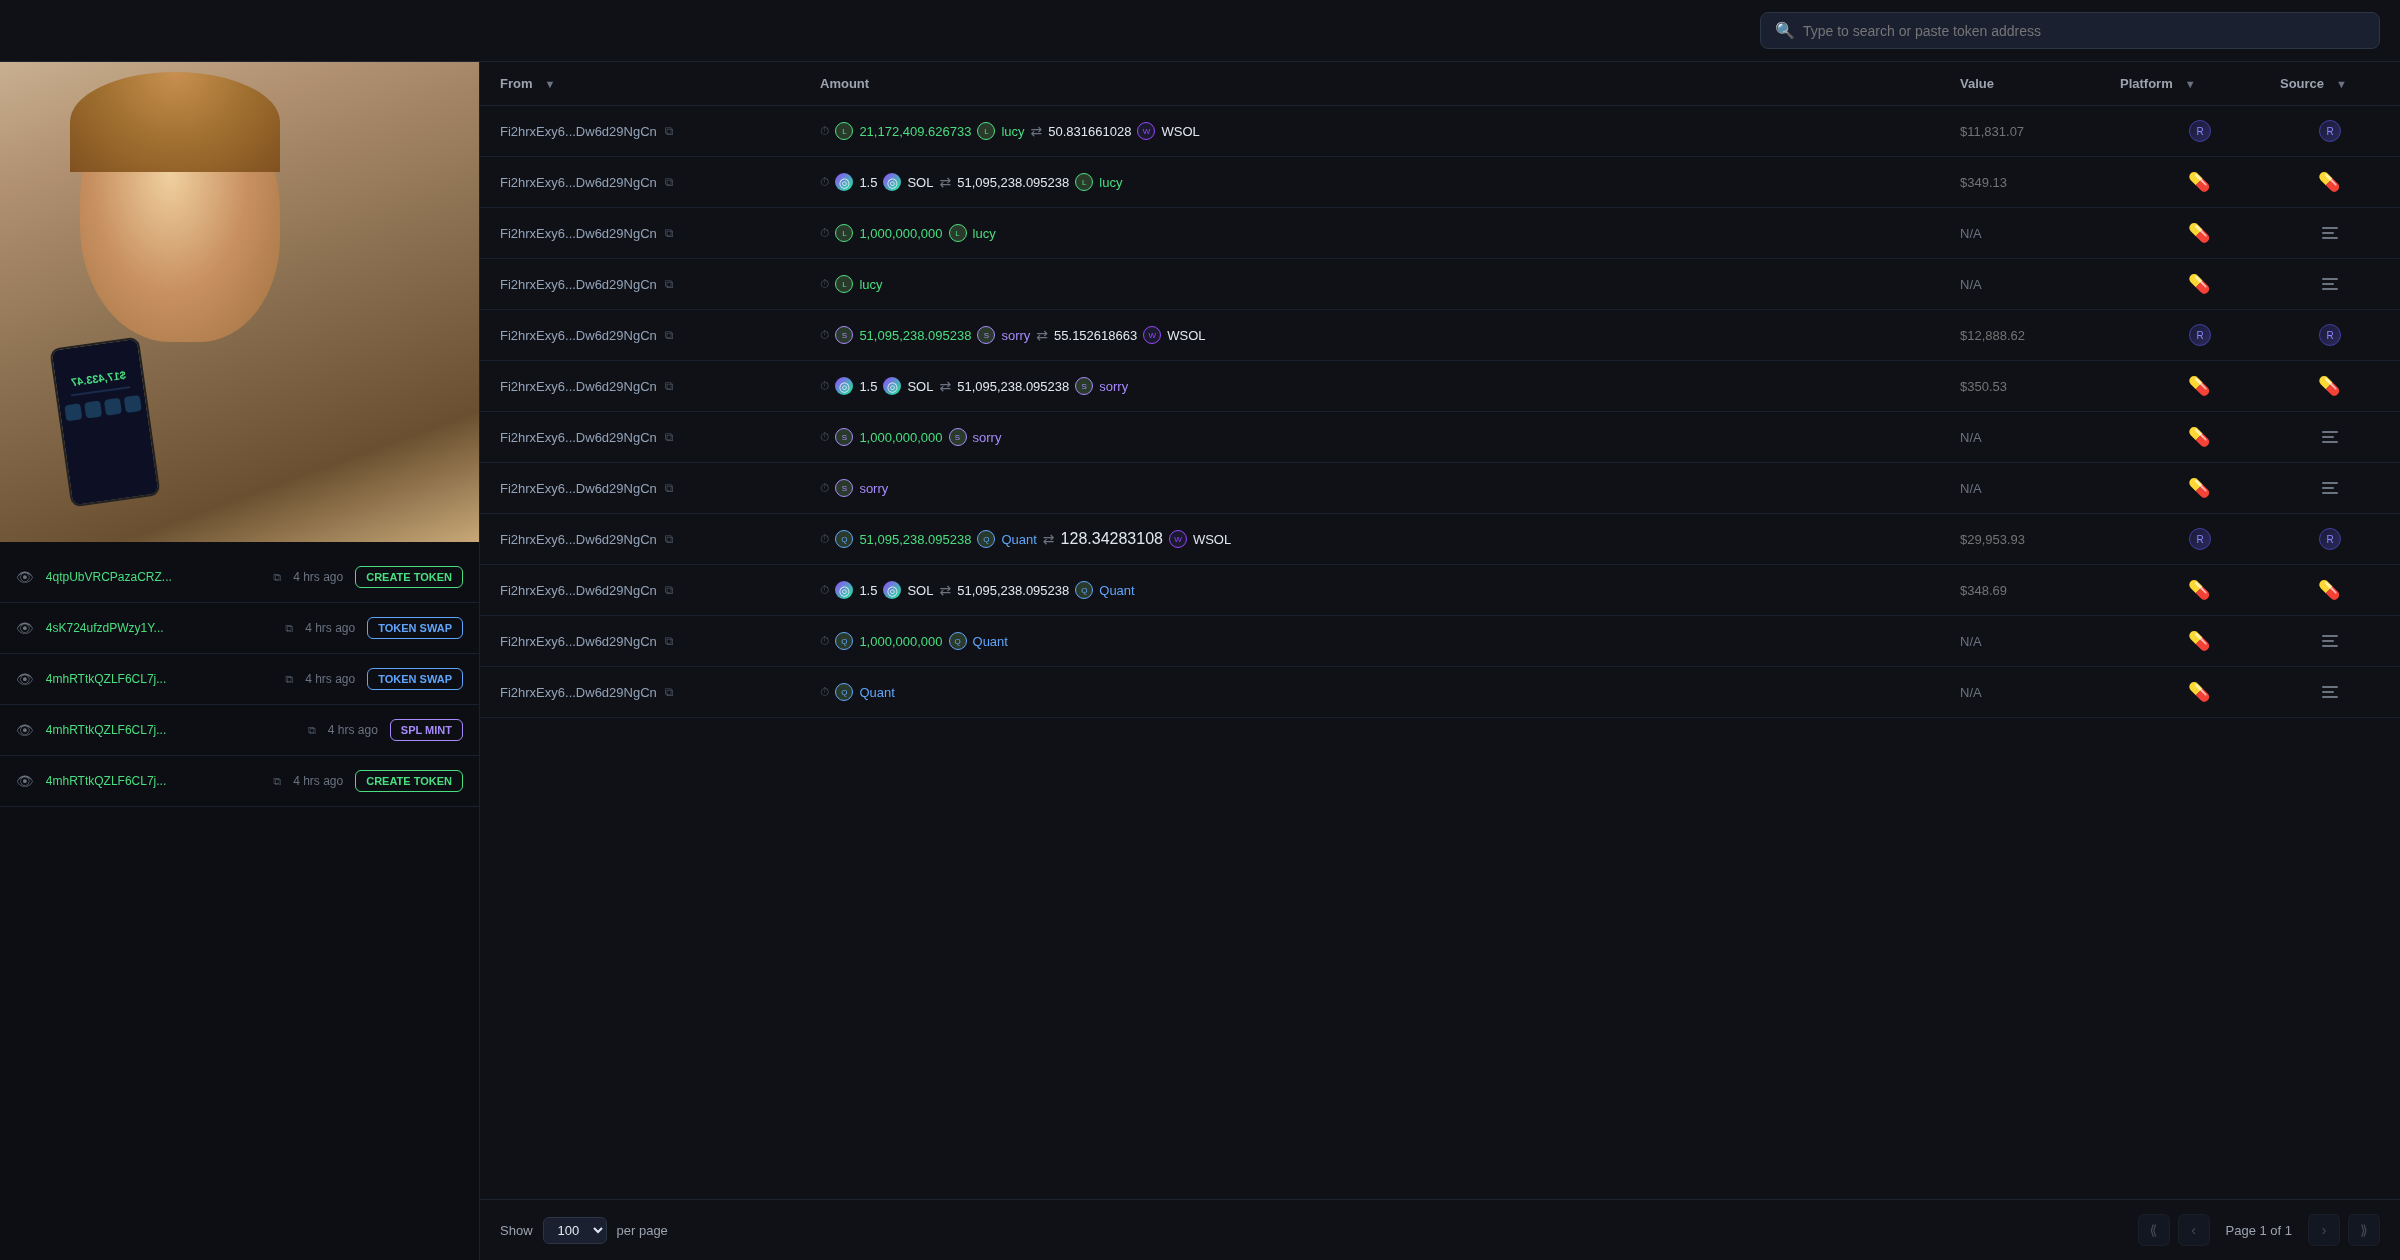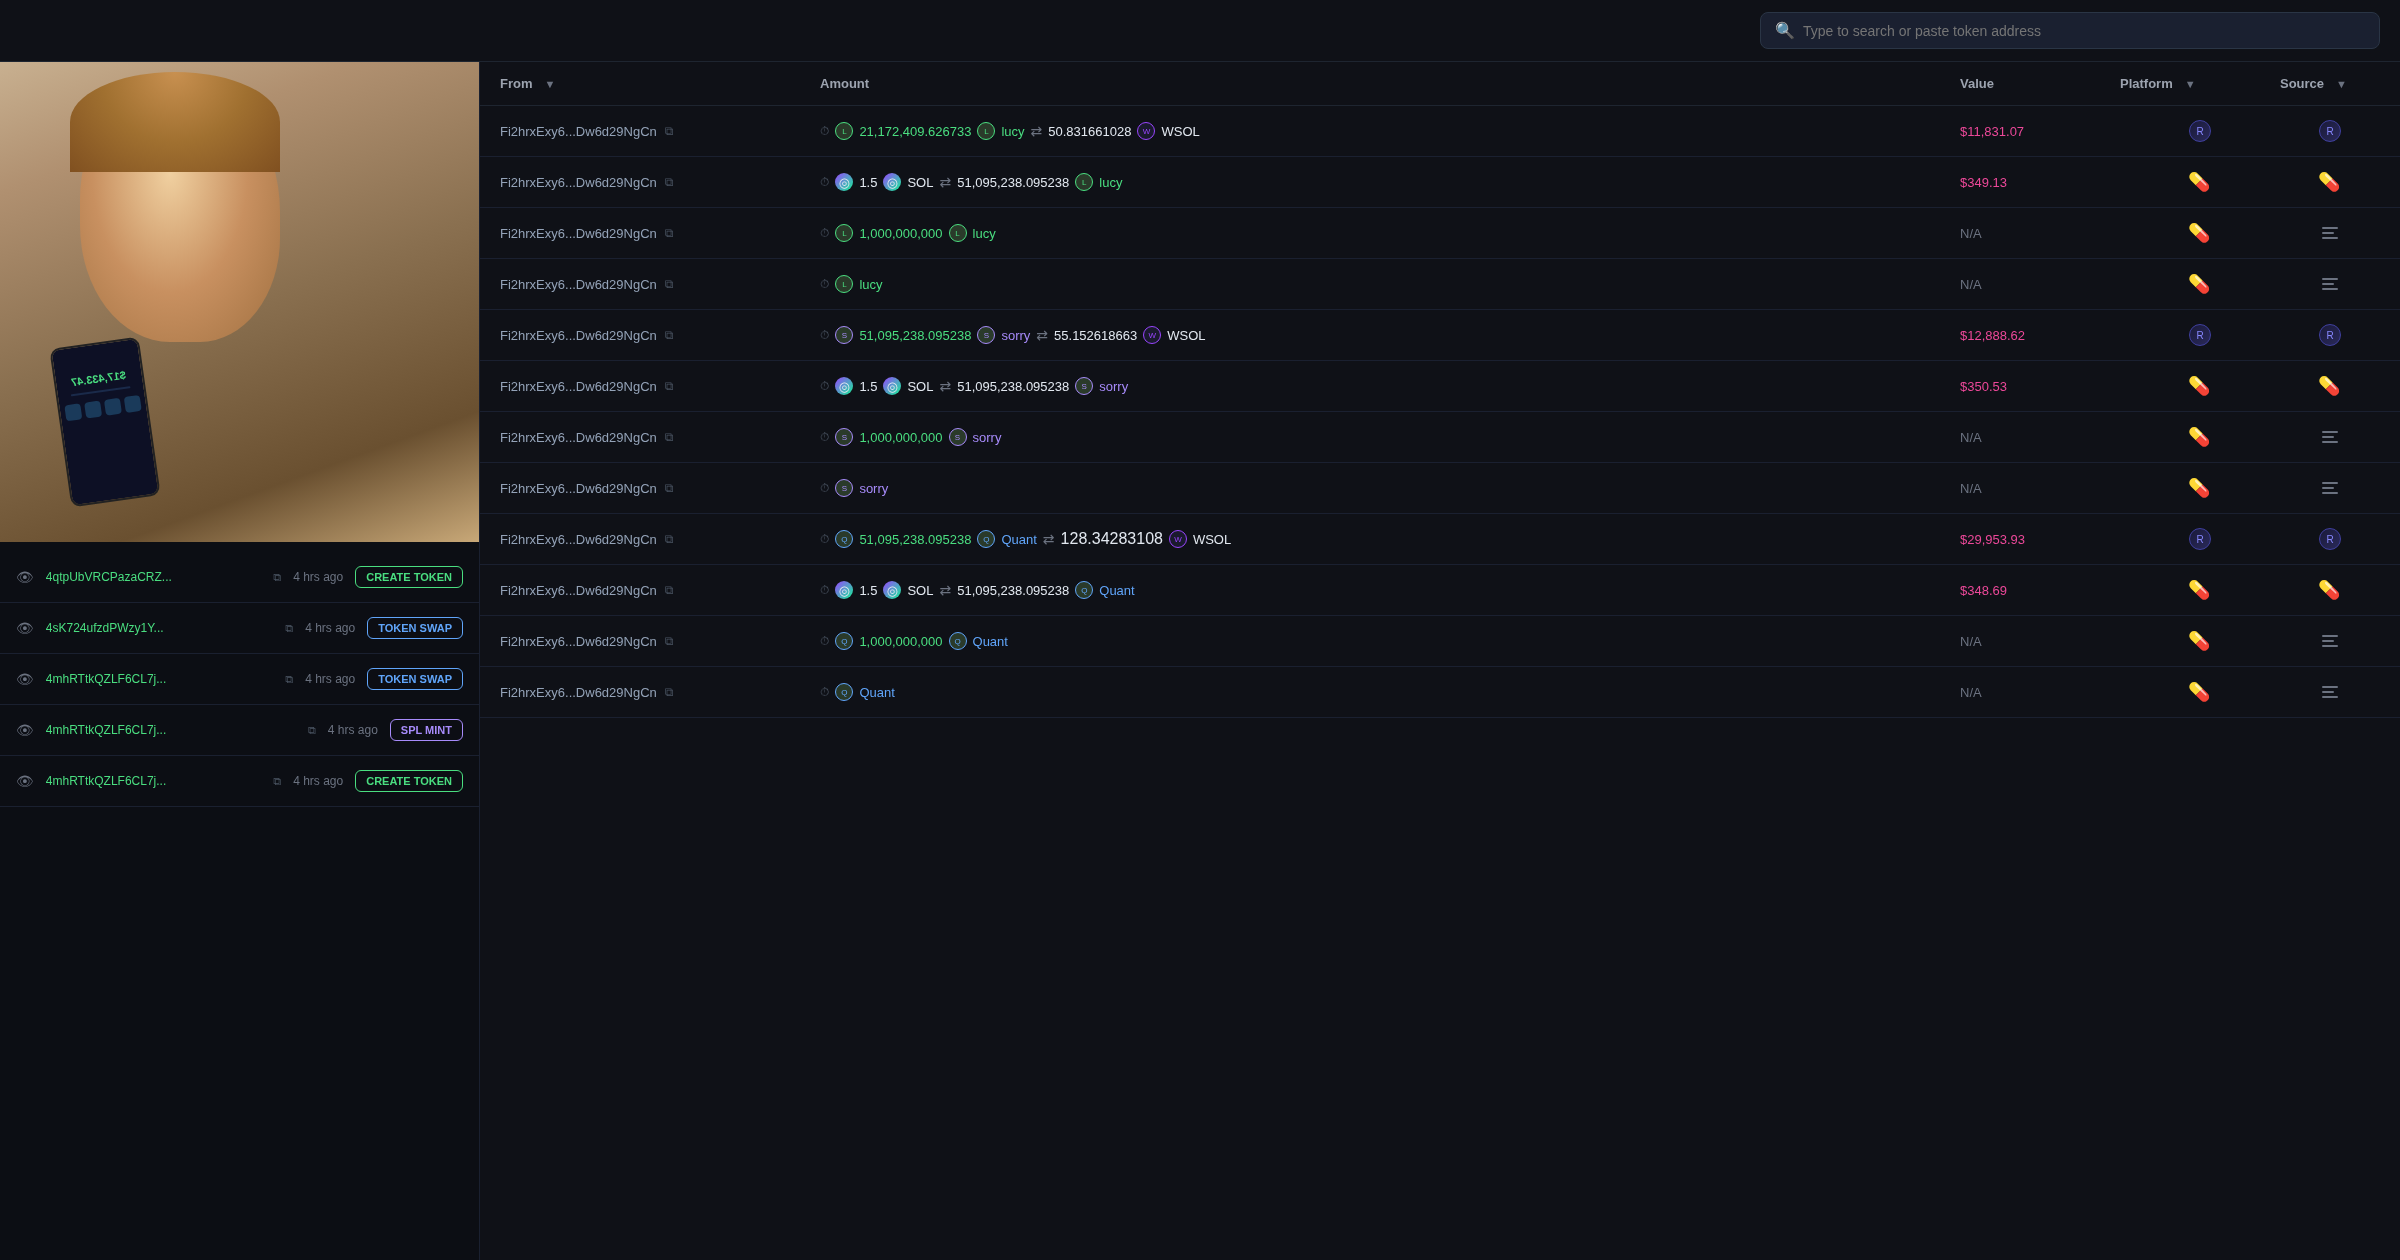--- a/index.html
+++ b/index.html
@@ -119,21 +119,21 @@
       font-size: 13px;
       color: #e2e8f0;
       flex-wrap: wrap;
     }
 
     .swap-icon { color: #6b7280; font-size: 14px; }
     .clock-icon { color: #4b5563; font-size: 12px; }
 
     .value-cell {
       font-size: 13px;
-      color: #ec4899;
+      color: #737373;
       font-weight: 500;
     }
 
     .value-na { color: #6b7280; }
 
     .platform-cell {
       display: flex;
       align-items: center;
       justify-content: center;
     }
@@ -714,15 +714,33 @@
     <div class="source-cell">
               <div class="lines-icon">
                 <span></span>
                 <span></span>
                 <span></span>
               </div>
             </div>
   </div>
         </div>
 
+      <div class="pagination">
+        <div class="show-per-page">
+          <span>Show</span>
+          <select class="per-page-select">
+            <option>100</option>
+            <option>50</option>
+            <option>25</option>
+          </select>
+          <span>per page</span>
+        </div>
+        <div class="pagination-controls">
+          <button class="page-btn disabled">⟪</button>
+          <button class="page-btn disabled">‹</button>
+          <span class="page-info">Page 1 of 1</span>
+          <button class="page-btn disabled">›</button>
+          <button class="page-btn disabled">⟫</button>
+        </div>
+      </div>
     </div>
   </div>
 </div>
 
 </body></html>

